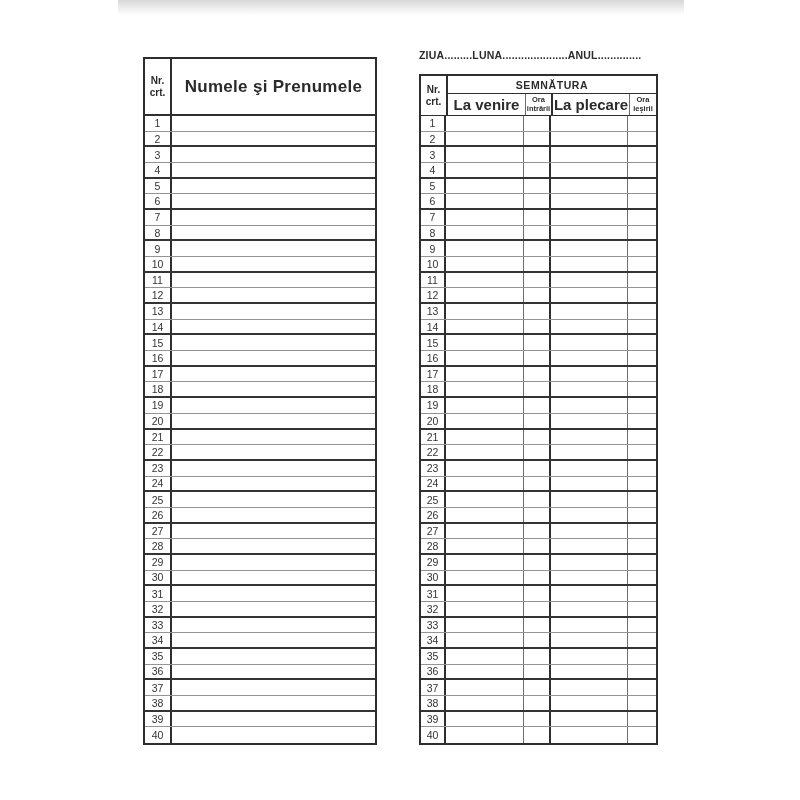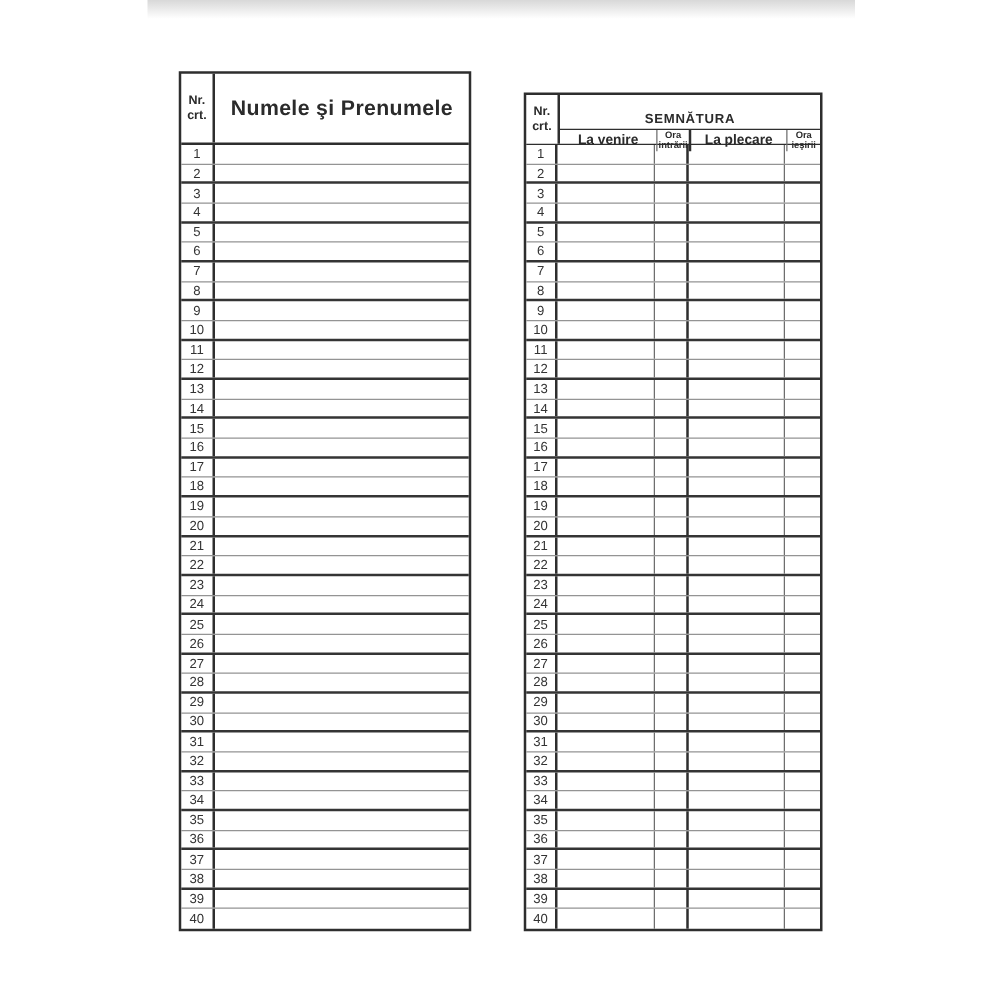--- a/index.html
+++ b/index.html
@@ -58,29 +58,29 @@
   .rt-header{height:39px;flex:none;display:flex;border-bottom:1.5px solid #2e2e2e;}
   .rt-header .hd-nr{
     width:25px;flex:none;border-right:2.5px solid #2e2e2e;
     display:flex;flex-direction:column;align-items:center;justify-content:center;
     font-size:10px;font-weight:bold;line-height:1.15;color:#2b2b2b;
   }
   .rt-header .hd-right{flex:1;display:flex;flex-direction:column;}
   .rt-group{
     height:17px;flex:none;border-bottom:1.5px solid #2e2e2e;
     display:flex;align-items:center;justify-content:center;
-    font-size:10.5px;font-weight:bold;letter-spacing:.6px;color:#2b2b2b;margin-top:10px;
+    font-size:10.5px;font-weight:bold;letter-spacing:.6px;color:#2b2b2b;
   }
   .rt-cols{flex:1;display:flex;}
   .rt-cols .c, .rt-row .c{box-sizing:border-box;display:flex;align-items:center;justify-content:center;text-align:center;}
   .c-venire{width:78px;flex:none;border-right:1px solid #6e6e6e;}
   .c-ora-in{width:27px;flex:none;border-right:2.5px solid #2e2e2e;}
   .c-plecare{width:77px;flex:none;border-right:1px solid #6e6e6e;}
   .c-ora-out{flex:1;}
-  .rt-cols .c-venire,.rt-cols .c-plecare{font-size:11px;font-weight:bold;color:#2b2b2b;}
+  .rt-cols .c-venire,.rt-cols .c-plecare{font-size:15px;font-weight:bold;color:#2b2b2b;}
   .rt-cols .c-ora-in,.rt-cols .c-ora-out{
     font-size:7.5px;font-weight:700;line-height:1.1;color:#2b2b2b;padding:0 1px;
   }
   .rt-rows{flex:1;display:grid;grid-template-rows:repeat(40,1fr);}
   .rt-row{display:flex;box-sizing:border-box;}
   .rt-row:nth-child(odd){border-bottom:1px solid #949494;}
   .rt-row:nth-child(even){border-bottom:2px solid #343434;}
   .rt-row:last-child{border-bottom:none;}
   .rt-row .nr{
     width:25px;flex:none;border-right:2.5px solid #2e2e2e;
@@ -260,20 +260,21 @@
           <div class="nr">39</div>
           <div class="name-cell"></div>
         </div>
         <div class="lt-row">
           <div class="nr">40</div>
           <div class="name-cell"></div>
         </div>
       </div>
   </section>
 
+  <div class="date-line">ZIUA.........LUNA.....................ANUL..............</div>
 
   <section class="right-table">
     <div class="rt-header">
       <div class="hd-nr">
         <span>Nr.</span>
         <span>crt.</span>
       </div>
       <div class="hd-right">
         <div class="rt-group">SEMNĂTURA</div>
         <div class="rt-cols">

